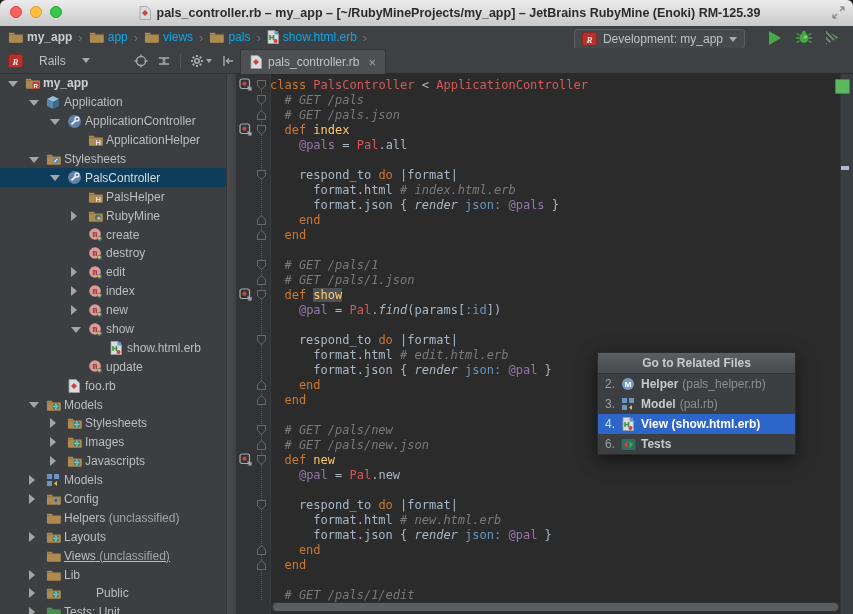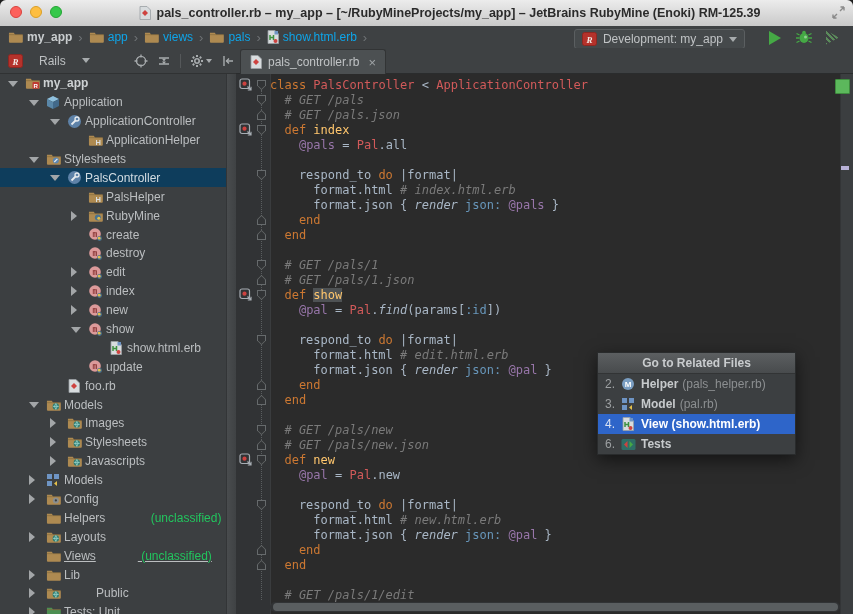--- a/index.html
+++ b/index.html
@@ -49,21 +49,21 @@
   .tree{position:absolute;left:0;top:74px;width:226px;height:540px;background:#3C3F41;overflow:hidden;}
   .trow{position:relative;height:18.9px;display:flex;align-items:center;color:#BBBEC0;font-size:12px;
     white-space:nowrap;}
   .trow.sel{background:#0E3D5C;color:#D3DCE2;}
   .trow .arr{position:absolute;width:0;height:0;}
   .arr.down{border-left:5px solid transparent;border-right:5px solid transparent;border-top:6px solid #A3A6A8;margin-top:1px;}
   .arr.right{border-top:5px solid transparent;border-bottom:5px solid transparent;border-left:6px solid #A3A6A8;}
   .trow .ticon{position:absolute;width:16px;height:16px;display:flex;align-items:center;justify-content:center;}
   .trow .tlabel{position:absolute;}
   .trow.bold .tlabel{font-weight:700;color:#CDD1D3;}
-  .tsuffix{color:#22c55e;margin-left:42px;}
+  .tsuffix{color:#a3a3a3;}
   .treescroll{position:absolute;left:226px;top:74px;width:10px;height:540px;
     background:linear-gradient(90deg,#494C4E,#3F4244);border-left:1px solid #333537;box-sizing:border-box;}
   
   .editor{position:absolute;left:236px;top:74px;width:617px;height:540px;background:#2B2B2B;overflow:hidden;}
   .gutter{position:absolute;left:0;top:0;width:34px;height:540px;background:#313335;border-right:1px solid #3A3C3E;}
   .code{position:absolute;left:0;top:0;width:604px;height:540px;}
   .cline{position:absolute;left:34px;height:15px;line-height:15px;white-space:pre;
     font-family:"DejaVu Sans Mono","Liberation Mono",monospace;font-size:12px;color:#A9B7C6;}
   .c-kw{color:#CC7832;}
   .c-cls{color:#D25A5A;}
@@ -489,33 +489,33 @@
       <div class="trow">
         <span class="arr right" style="left: 50px;"></span>
         <span class="ticon" style="left: 66px;">
           <svg width="15" height="14" viewBox="0 0 16 14">
             <path d="M1 2.5 h5.2 l1.4 2 H15 a.8.8 0 0 1 .8.8 V12 a1 1 0 0 1 -1 1 H2 a1 1 0 0 1 -1-1 Z" fill="#AE8A51"></path>
             <path d="M1 4.5 H15.8" stroke="#8A6D3F" stroke-width=".8"></path>
             <circle cx="10.5" cy="8.5" r="3.4" fill="#2F7D74"></circle>
             <path d="M7.4 8.5 H13.6 M10.5 5.3 a4.8 4.8 0 0 1 0 6.4 M10.5 5.3 a4.8 4.8 0 0 0 0 6.4" stroke="#9FD8CF" stroke-width=".8" fill="none"></path>
           </svg>
         </span>
-        <span class="tlabel" style="left: 85px;">Images</span>
+        <span class="tlabel" style="left: 85px;">Stylesheets</span>
       </div>
       <div class="trow">
         <span class="arr right" style="left: 50px;"></span>
         <span class="ticon" style="left: 66px;">
           <svg width="15" height="14" viewBox="0 0 16 14">
             <path d="M1 2.5 h5.2 l1.4 2 H15 a.8.8 0 0 1 .8.8 V12 a1 1 0 0 1 -1 1 H2 a1 1 0 0 1 -1-1 Z" fill="#AE8A51"></path>
             <path d="M1 4.5 H15.8" stroke="#8A6D3F" stroke-width=".8"></path>
             <circle cx="10.5" cy="8.5" r="3.4" fill="#2F7D74"></circle>
             <path d="M7.4 8.5 H13.6 M10.5 5.3 a4.8 4.8 0 0 1 0 6.4 M10.5 5.3 a4.8 4.8 0 0 0 0 6.4" stroke="#9FD8CF" stroke-width=".8" fill="none"></path>
           </svg>
         </span>
-        <span class="tlabel" style="left: 85px;">Stylesheets</span>
+        <span class="tlabel" style="left: 85px;">Images</span>
       </div>
       <div class="trow">
         <span class="arr right" style="left: 50px;"></span>
         <span class="ticon" style="left: 66px;">
           <svg width="15" height="14" viewBox="0 0 16 14">
             <path d="M1 2.5 h5.2 l1.4 2 H15 a.8.8 0 0 1 .8.8 V12 a1 1 0 0 1 -1 1 H2 a1 1 0 0 1 -1-1 Z" fill="#AE8A51"></path>
             <path d="M1 4.5 H15.8" stroke="#8A6D3F" stroke-width=".8"></path>
             <circle cx="10.5" cy="8.5" r="3.4" fill="#2F7D74"></circle>
             <path d="M7.4 8.5 H13.6 M10.5 5.3 a4.8 4.8 0 0 1 0 6.4 M10.5 5.3 a4.8 4.8 0 0 0 0 6.4" stroke="#9FD8CF" stroke-width=".8" fill="none"></path>
           </svg>

